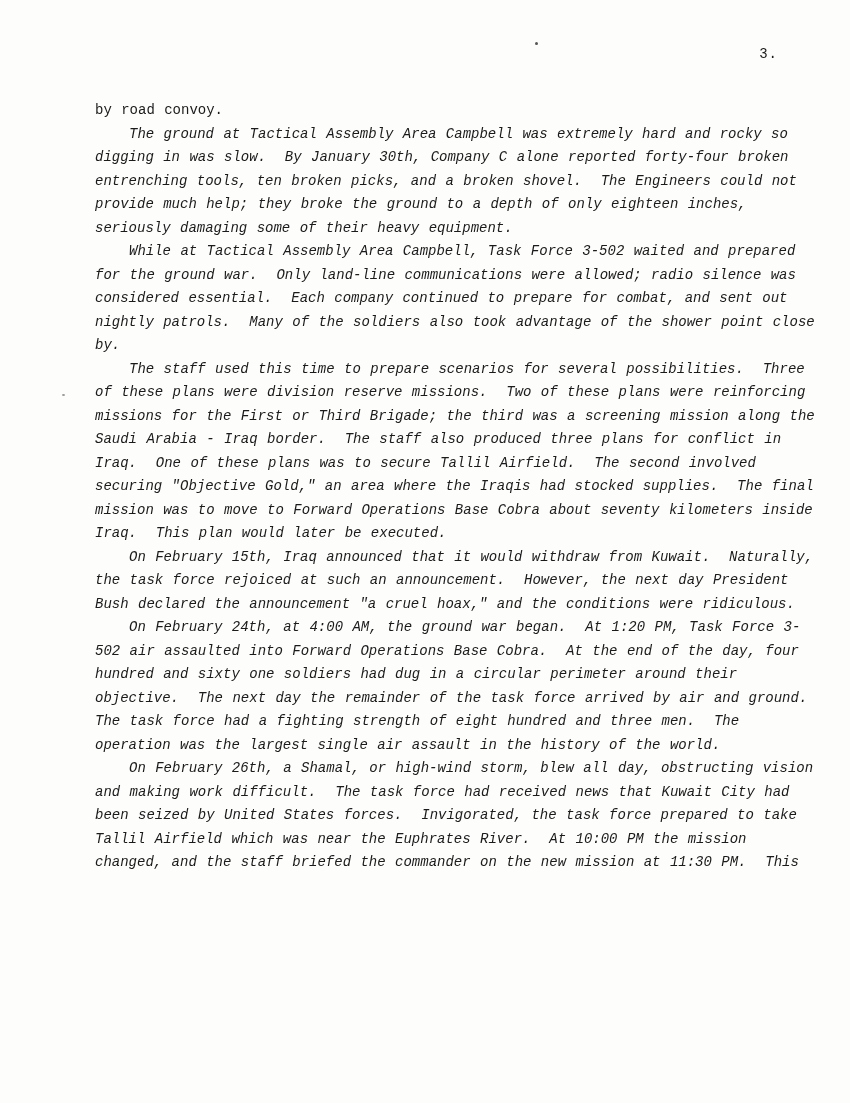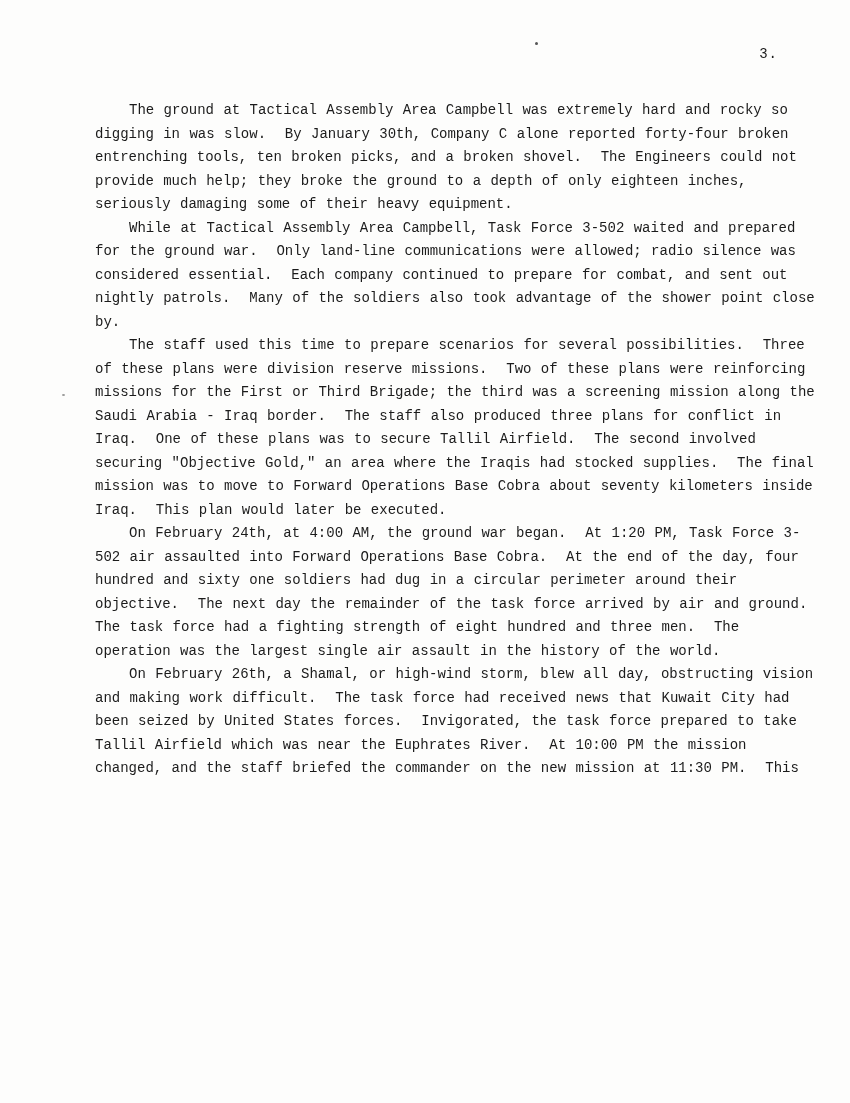--- a/index.html
+++ b/index.html
@@ -31,40 +31,43 @@
     font-size: 14px;
     line-height: 23.5px;
   }
   .body-text p {
     margin: 0;
     white-space: pre-wrap;
     word-spacing: 1px;
   }
   .body-text p.indent {
     text-indent: 34px;
+    font-style: italic;
   }
   .speck {
     position: absolute;
     background: #555;
     border-radius: 50%;
   }
   .speck-1 { top: 42px; left: 535px; width: 3px; height: 3px; }
   .speck-2 { top: 394px; left: 62px; width: 3px; height: 2px; opacity: .6; }
 </style>
 </head>
 <body>
 
 <div class="page">
 
   <span class="speck speck-1"></span>
   <span class="speck speck-2"></span>
 
   <div class="page-number">3.</div>
 
   <div class="body-text">
+    <p>by road convoy.</p>
     <p class="indent">The ground at Tactical Assembly Area Campbell was extremely hard and rocky so digging in was slow.  By January 30th, Company C alone reported forty-four broken entrenching tools, ten broken picks, and a broken shovel.  The Engineers could not provide much help; they broke the ground to a depth of only eighteen inches, seriously damaging some of their heavy equipment.</p>
     <p class="indent">While at Tactical Assembly Area Campbell, Task Force 3-502 waited and prepared for the ground war.  Only land-line communications were allowed; radio silence was considered essential.  Each company continued to prepare for combat, and sent out nightly patrols.  Many of the soldiers also took advantage of the shower point close by.</p>
     <p class="indent">The staff used this time to prepare scenarios for several possibilities.  Three of these plans were division reserve missions.  Two of these plans were reinforcing missions for the First or Third Brigade; the third was a screening mission along the Saudi Arabia - Iraq border.  The staff also produced three plans for conflict in Iraq.  One of these plans was to secure Tallil Airfield.  The second involved securing "Objective Gold," an area where the Iraqis had stocked supplies.  The final mission was to move to Forward Operations Base Cobra about seventy kilometers inside Iraq.  This plan would later be executed.</p>
+    <p class="indent">On February 15th, Iraq announced that it would withdraw from Kuwait.  Naturally, the task force rejoiced at such an announcement.  However, the next day President Bush declared the announcement "a cruel hoax," and the conditions were ridiculous.</p>
     <p class="indent">On February 24th, at 4:00 AM, the ground war began.  At 1:20 PM, Task Force 3-502 air assaulted into Forward Operations Base Cobra.  At the end of the day, four hundred and sixty one soldiers had dug in a circular perimeter around their objective.  The next day the remainder of the task force arrived by air and ground.  The task force had a fighting strength of eight hundred and three men.  The operation was the largest single air assault in the history of the world.</p>
     <p class="indent">On February 26th, a Shamal, or high-wind storm, blew all day, obstructing vision and making work difficult.  The task force had received news that Kuwait City had been seized by United States forces.  Invigorated, the task force prepared to take Tallil Airfield which was near the Euphrates River.  At 10:00 PM the mission changed, and the staff briefed the commander on the new mission at 11:30 PM.  This</p>
   </div>
 
 </div>
 
 </body></html>

